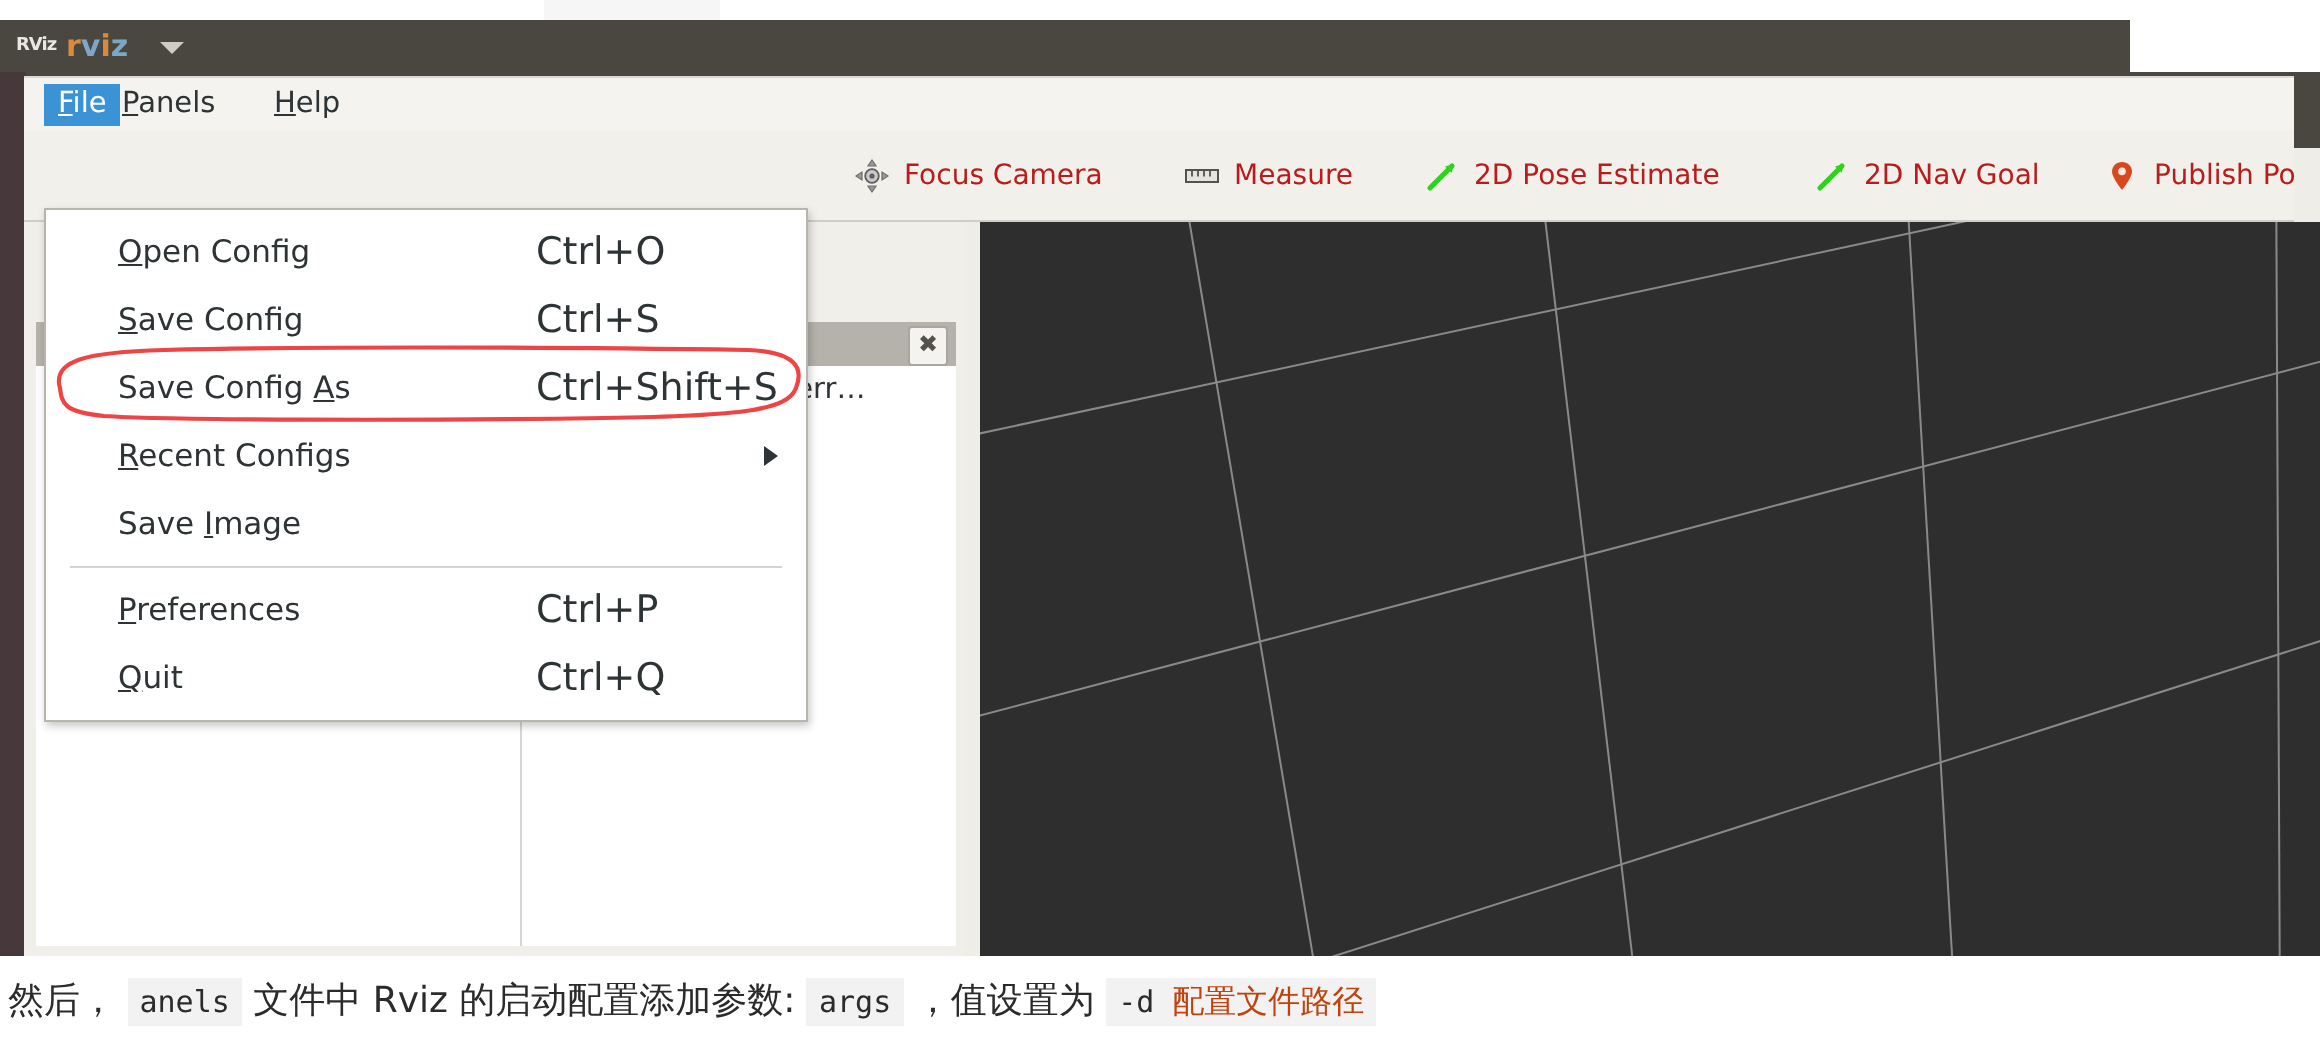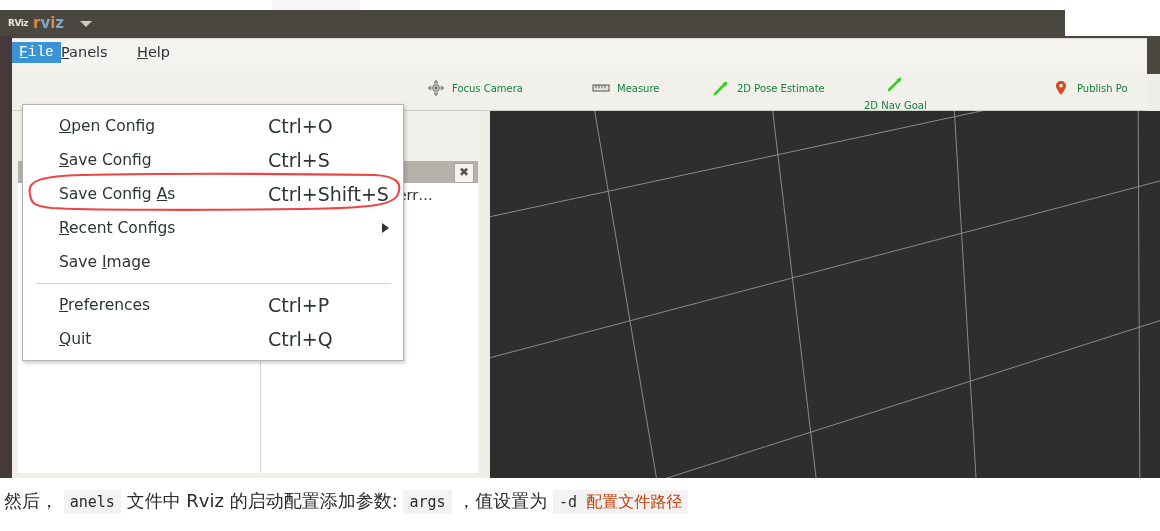--- a/index.html
+++ b/index.html
@@ -98,21 +98,21 @@
     padding: 0 7px;
     font-size: 14.5px;
     color: #2e3436;
     white-space: nowrap;
   }
   .menu-item.active {
     background: #3b93d6;
     color: #ffffff;
   }
   .menu-item u { text-decoration: underline; }
-  #mi-file   { left: 0px; font-family: Liberation Mono, monospace; }
+  #mi-file   { left: 10px; }
   #mi-panels { left: 42px; }
   #mi-help   { left: 118px; }
 
   
   .toolbar {
     position: absolute;
     left: 12px; top: 65px;
     width: 1135px; height: 45px;
     background: #f2f0ea;
     border-bottom: 1px solid #cfcdc7;
@@ -120,28 +120,28 @@
   .tool-btn {
     position: absolute;
     top: 10px;
     height: 26px;
     display: flex;
     align-items: center;
     gap: 7px;
     white-space: nowrap;
   }
   .tool-label {
-    font-size: 10px;
-    color: #15803d;
+    font-size: 14px;
+    color: #b91c1c;
   }
   .tool-ico { width: 18px; height: 18px; display:block; }
   #tb-focus   { left: 415px; }
   #tb-measure { left: 580px; }
   #tb-pose    { left: 700px; }
-  #tb-nav     { left: 852px; flex-direction: column; }
+  #tb-nav     { left: 895px; }
   #tb-publish { left: 1040px; align-items: center; }
 
   
   .left-panel {
     position: absolute;
     left: 12px; top: 111px;
     width: 470px; height: 367px;
     background: #f1efe9;
   }
   .panel-header {

